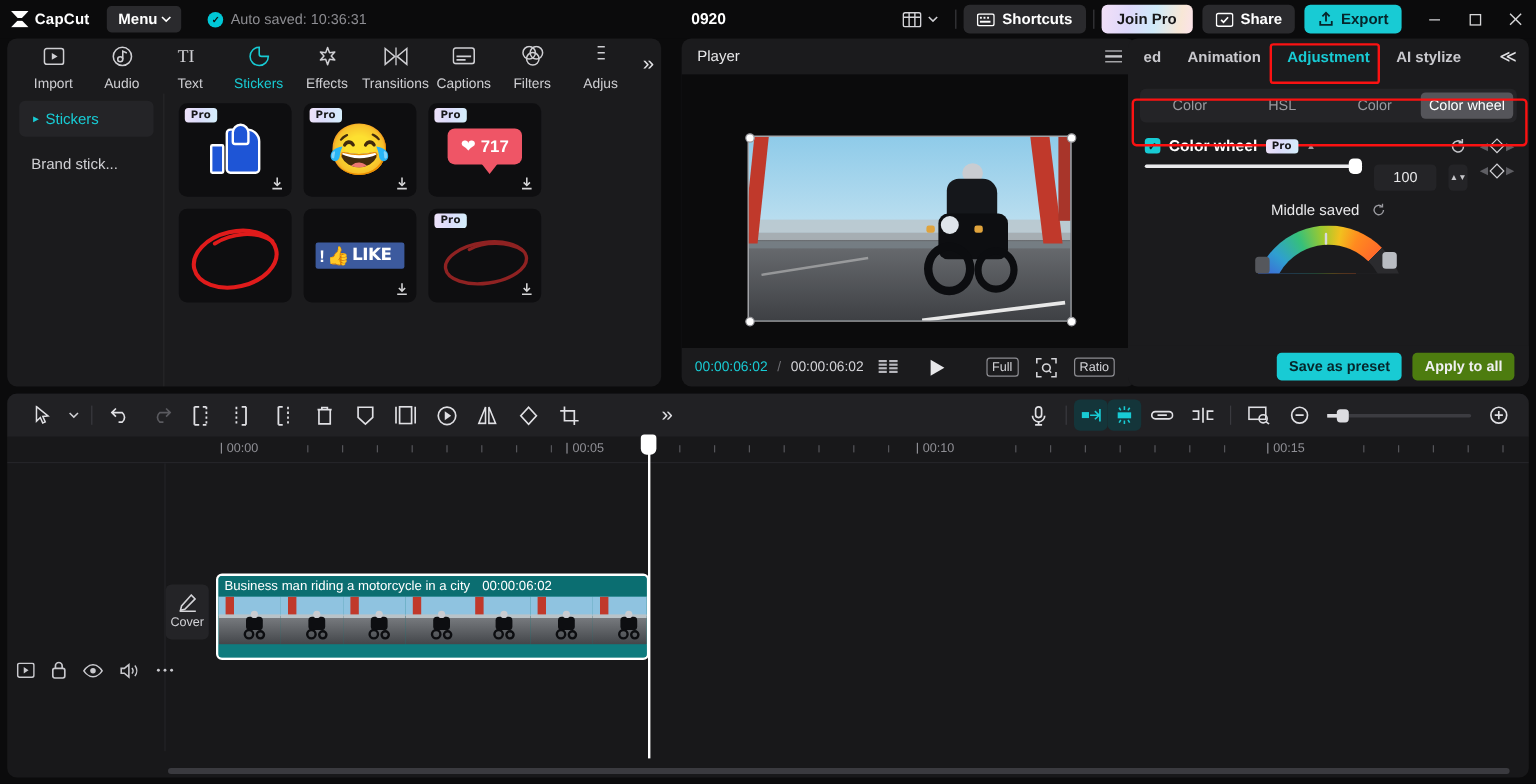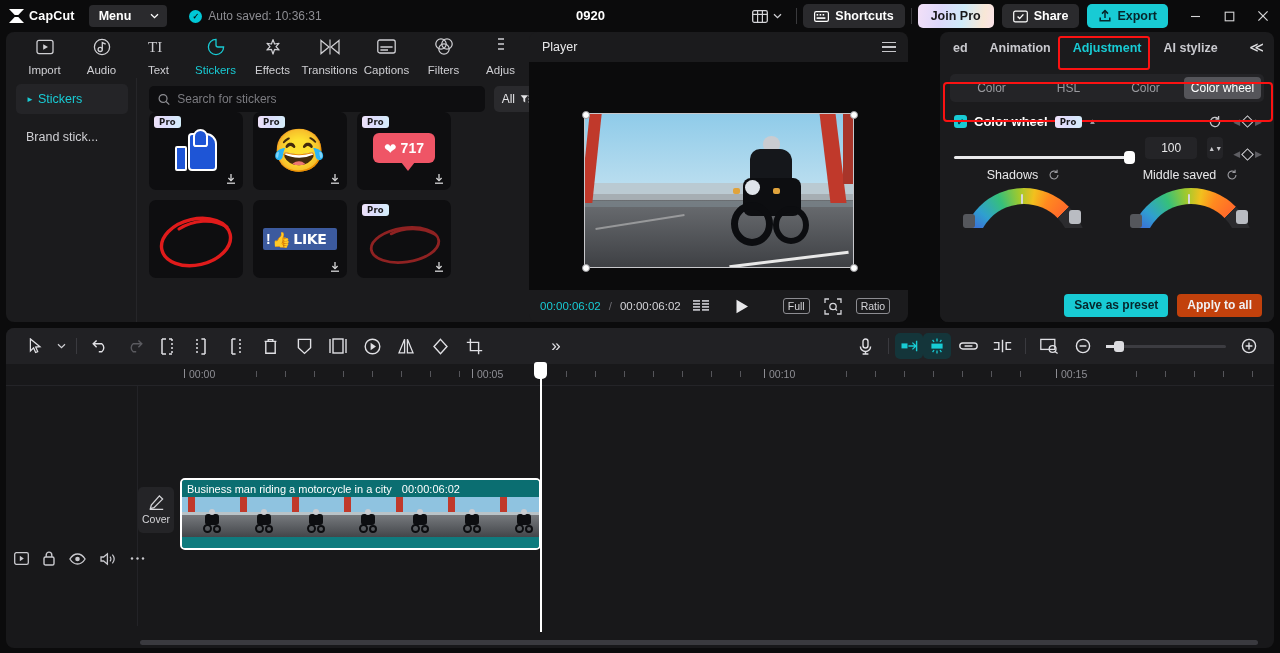--- a/index.html
+++ b/index.html
@@ -21,21 +21,21 @@
   .logo-mark { width: 15px; height: 14px; position: relative; }
   .logo-mark:before, .logo-mark:after {
     content: ""; position: absolute; width: 15px; height: 6px; background: #fff;
   }
   .logo-mark:before { top: 0; clip-path: polygon(0 0, 100% 0, 62% 100%, 38% 100%); }
   .logo-mark:after  { bottom: 0; clip-path: polygon(38% 0, 62% 0, 100% 100%, 0 100%); }
   .logo-text { font-size: 12.5px; font-weight: bold; letter-spacing: .2px; color: #fff; }
 
   .menu-btn {
     margin-left: 14px; height: 22px; padding: 0 8px 0 10px;
-    background: #2a2a2d; border-radius: 4px; display: flex; align-items: center; gap: 19px;
+    background: #2a2a2d; border-radius: 4px; display: flex; align-items: center; gap: 3px;
     font-size: 12.5px; font-weight: bold; color: #fff; cursor: pointer;
   }
   .autosave { margin-left: 22px; display: flex; align-items: center; gap: 6px; }
   .check-circle {
     width: 13px; height: 13px; border-radius: 50%; background: #00c8d7;
     display: flex; align-items: center; justify-content: center;
     font-size: 8px; color: #0b0b0c; font-weight: bold;
   }
   .autosave-text { font-size: 12px; color: #8d8d92; }
 
@@ -163,21 +163,21 @@
     width: 74px; height: 22px; background: #3c5a9e; border-radius: 2px;
     display: flex; align-items: center; gap: 2px; padding-left: 3px; position: relative;
   }
   .like-banner .excl { color: #fff; font-size: 14px; font-weight: bold; line-height: 1; }
   .like-banner .th { font-size: 15px; line-height: 1; }
   .like-banner .lbl { color: #fff; font-size: 14px; font-weight: bold;
     font-family: "DejaVu Sans", sans-serif; letter-spacing: -.4px; }
 
   
   .player-panel {
-    position: absolute; left: 529px; top: 32px; width: 379px; height: 290px;
+    position: absolute; left: 568px; top: 32px; width: 379px; height: 290px;
     background: #1b1b1d; border-radius: 8px; overflow: hidden;
   }
   .player-head { height: 30px; display: flex; align-items: center; justify-content: space-between;
                  padding: 0 12px 0 13px; }
   .player-head .ptitle { font-size: 12.5px; color: #e8e8ea; }
   .hamburger { display: flex; flex-direction: column; gap: 3px; cursor: pointer; }
   .hamburger i { display: block; width: 14px; height: 1.6px; background: #c6c6ca; }
   .stage { position: absolute; left: 0; top: 30px; width: 379px; height: 228px; background: #0b0b0c; }
   .video-frame {
     position: absolute; left: 56px; top: 52px; width: 268px; height: 153px;
@@ -274,21 +274,21 @@
   .kf-group { display: flex; align-items: center; gap: 3px; color: #c6c6ca; }
   .kf-arrow { font-size: 9px; color: #5e5e63; }
   .kf-diamond { width: 9px; height: 9px; border: 1.4px solid #d4d4d8; transform: rotate(45deg); }
 
   .dropdown {
     margin: 10px 14px 0 14px; height: 26px; background: #242427; border-radius: 5px;
     display: flex; align-items: center; justify-content: space-between;
     padding: 0 10px; font-size: 12.5px; color: #e8e8ea; cursor: pointer;
   }
   .intensity-label { margin: 11px 0 0 14px; font-size: 12.5px; color: #e8e8ea; }
-  .slider-row { display: flex; align-items: flex-end; gap: 10px; margin: 8px 12px 0 14px; }
+  .slider-row { display: flex; align-items: flex-start; gap: 10px; margin: 8px 12px 0 14px; }
   .track { flex: 1; height: 3px; background: #3c3c41; border-radius: 2px; position: relative; }
   .track .fill { position: absolute; left: 0; top: 0; height: 3px; background: #eaeaec; border-radius: 2px; }
   .track .knob { position: absolute; top: -5px; width: 11px; height: 13px; background: #fff;
                  border-radius: 4px; cursor: pointer; }
   .num-box { width: 52px; height: 22px; background: #242427; border-radius: 4px;
              display: flex; align-items: center; justify-content: center;
              font-size: 12px; color: #e8e8ea; }
   .spin { display: flex; flex-direction: column; align-items: center; gap: 1px;
           width: 16px; height: 22px; background: #242427; border-radius: 4px;
           justify-content: center; cursor: pointer; color: #c6c6ca; font-size: 7px; }
@@ -317,21 +317,21 @@
   .wheel-handle.left { left: 2px; right: auto; top: 26px; background: #55575c; }
 
   .preset-bar {
     position: absolute; left: 0; bottom: 0; width: 334px; height: 34px;
     background: #1b1b1d; display: flex; align-items: center; justify-content: flex-end;
     gap: 9px; padding-right: 12px;
   }
   .btn-preset { height: 23px; padding: 0 10px; border-radius: 4px; background: #18cbd4;
                 color: #06262b; font-size: 12px; font-weight: bold; display: flex;
                 align-items: center; cursor: pointer; }
-  .btn-applyall { height: 23px; padding: 0 10px; border-radius: 4px; background: #c2410c;
+  .btn-applyall { height: 23px; padding: 0 10px; border-radius: 4px; background: #4d7c0f;
                   color: #f0f0f2; font-size: 12px; font-weight: bold; display: flex;
                   align-items: center; cursor: pointer; }
 
   
   .timeline {
     position: absolute; left: 6px; top: 328px; width: 1268px; height: 320px;
     background: #18181a; border-radius: 8px; overflow: hidden;
   }
   .tl-toolbar { height: 36px; display: flex; align-items: center; position: relative;
                 padding-left: 12px; background: #212124; }
@@ -583,38 +583,20 @@
         <div class="cat-item active">
           <span class="tri">►</span>
           <span>Stickers</span>
         </div>
         <div class="cat-item">
           <span>Brand stick...</span>
         </div>
       </div>
 
       <div class="content-col">
-        <div class="search-row">
-          <div class="search-box">
-            <svg width="13" height="13" viewBox="0 0 13 13">
-              <circle cx="5.4" cy="5.4" r="4.2" fill="none" stroke="#8d8d92" stroke-width="1.3"></circle>
-              <line x1="8.6" y1="8.6" x2="12" y2="12" stroke="#8d8d92" stroke-width="1.3"></line>
-            </svg>
-            <input type="text" placeholder="Search for stickers" style="">
-          </div>
-          <div class="all-btn">
-            <span>All</span>
-            <svg width="13" height="11" viewBox="0 0 13 11">
-              <path d="M0.6 1.2h7.4L5.2 4.4v4l-1.8-1.2v-2.8Z" fill="#e3e3e6"></path>
-              <line x1="8.4" y1="2" x2="12.4" y2="2" stroke="#e3e3e6" stroke-width="1.1"></line>
-              <line x1="8.4" y1="5" x2="12.4" y2="5" stroke="#e3e3e6" stroke-width="1.1"></line>
-              <line x1="8.4" y1="8" x2="12.4" y2="8" stroke="#e3e3e6" stroke-width="1.1"></line>
-            </svg>
-          </div>
-        </div>
 
 
         <div class="sticker-grid">
 
           <div class="sticker-cell">
             <span class="pro-badge">Pro</span>
             <div class="art">
               <div class="thumbsup">
                 <div class="bar"></div>
                   <div class="hand"></div>
@@ -820,38 +802,20 @@
       <span class="num-box">100</span>
       <span class="spin">▲▼</span>
       <span class="kf-group">
         <span class="kf-arrow">◀</span>
         <span class="kf-diamond"></span>
         <span class="kf-arrow">▶</span>
       </span>
     </div>
 
     <div class="wheels-row">
-      <div class="wheel-col">
-        <div class="wheel-head">
-          <span>Shadows</span>
-          <span class="icon-btn">
-            <svg width="12" height="12" viewBox="0 0 14 14">
-              <path d="M11.6 7a4.6 4.6 0 1 1-1.4-3.3" fill="none" stroke="#9a9a9f" stroke-width="1.3"></path>
-              <path d="M10.6 0.9v3.1H7.5" fill="none" stroke="#9a9a9f" stroke-width="1.3"></path>
-            </svg>
-          </span>
-        </div>
-        <div class="wheel-arc">
-          <span class="wheel-disc"></span>
-          <span class="wheel-inner"></span>
-          <span class="wheel-tick"></span>
-          <span class="wheel-handle left"></span>
-          <span class="wheel-handle"></span>
-        </div>
-      </div>
       <div class="wheel-col">
         <div class="wheel-head">
           <span>Middle saved</span>
           <span class="icon-btn">
             <svg width="12" height="12" viewBox="0 0 14 14">
               <path d="M11.6 7a4.6 4.6 0 1 1-1.4-3.3" fill="none" stroke="#9a9a9f" stroke-width="1.3"></path>
               <path d="M10.6 0.9v3.1H7.5" fill="none" stroke="#9a9a9f" stroke-width="1.3"></path>
             </svg>
           </span>
         </div>

